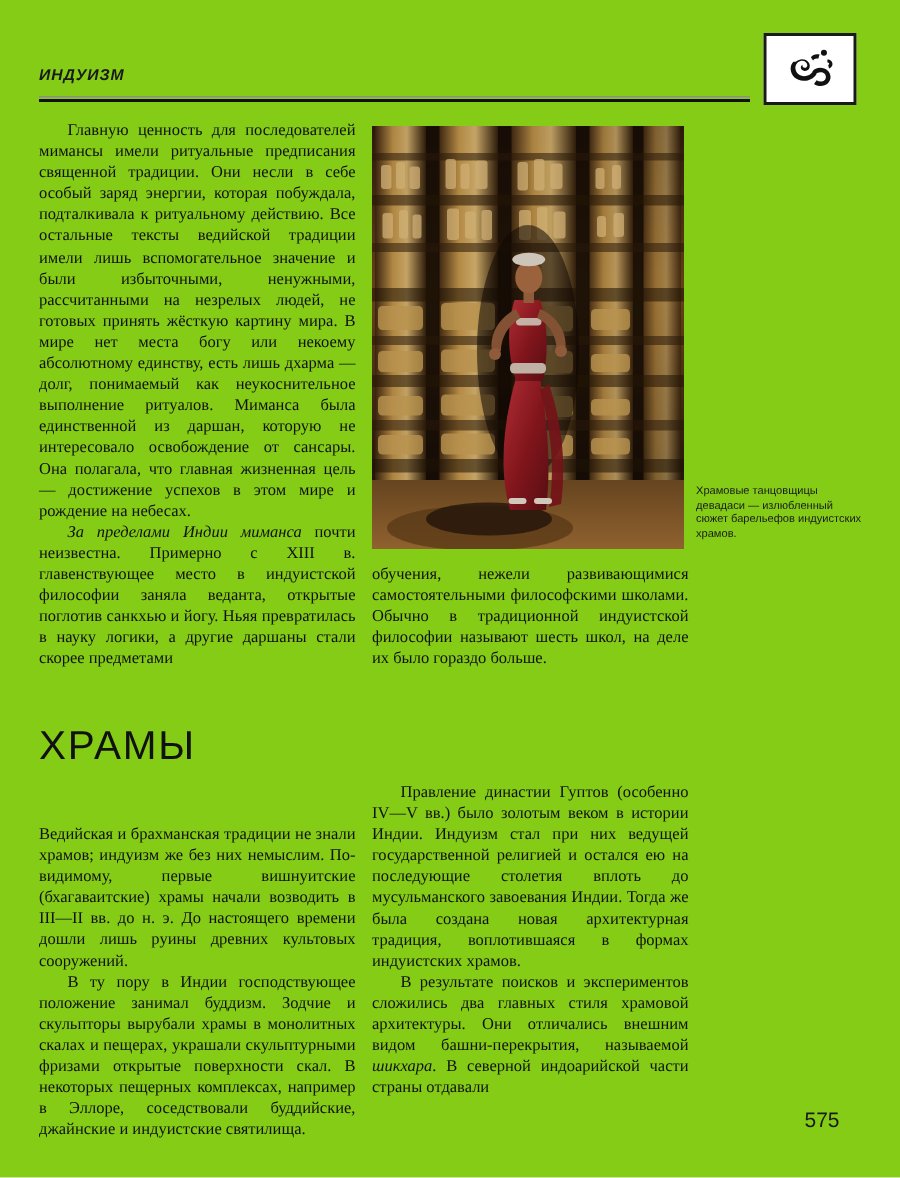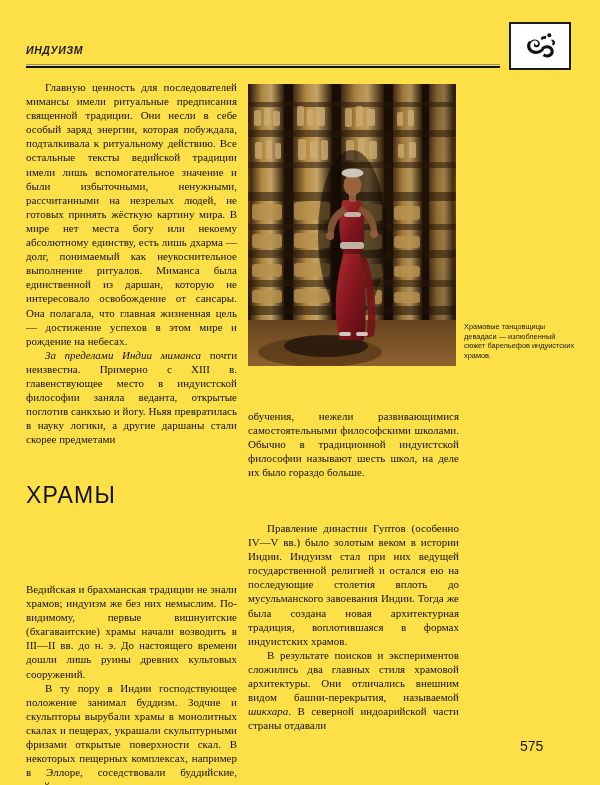--- a/index.html
+++ b/index.html
@@ -14,21 +14,21 @@
     font-family: "Liberation Serif", "DejaVu Serif", serif;
     color: #111111;
     overflow: hidden;
   }
 
   .page {
     position: absolute;
     left: 0; top: 0;
     width: 600px;
     height: 785px;
-    background: #fde047;
+    background: #84cc16;
   }
 
   
   .running-head {
     position: absolute;
     left: 26px;
     top: 44px;
     font-family: "Liberation Sans", "DejaVu Sans", sans-serif;
     font-size: 10.5px;
     font-weight: 700;
@@ -83,36 +83,36 @@
     text-align: justify;
     text-justify: inter-word;
     color: #111;
     -webkit-hyphens: none;
     hyphens: none;
   }
   .col p {
     margin: 0;
     text-indent: 19px;
   }
-  .col p.noind { text-indent: 0; margin-top: 33px; }
+  .col p.noind { text-indent: 0; }
   .col i { }
 
   #col-left-top  { left: 26px; top: 80px;  width: 211px; }
   #col-right-mid { left: 248px; top: 376px; width: 211px; }
 
   #col-left-bot  { left: 26px; top: 549px; width: 211px; }
   #col-right-bot { left: 248px; top: 521px; width: 211px; }
 
   
   .section-title {
     position: absolute;
     left: 26px;
     top: 482px;
     font-family: "Liberation Sans", "DejaVu Sans", sans-serif;
-    font-size: 23px;
+    font-size: 27px;
     font-weight: 400;
     letter-spacing: 1.2px;
     color: #111;
   }
 
   
   .photo {
     position: absolute;
     left: 248px;
     top: 84px;
@@ -135,21 +135,21 @@
     font-weight: 400;
     color: #1a1a1a;
   }
 
   
   .folio {
     position: absolute;
     left: 520px;
     top: 738px;
     width: 56px;
-    text-align: left;
+    text-align: center;
     font-family: "Liberation Sans", "DejaVu Sans", sans-serif;
     font-size: 14px;
     font-weight: 400;
     color: #1a1a1a;
   }
 </style>
 </head>
 <body>
 
 <div class="page">

